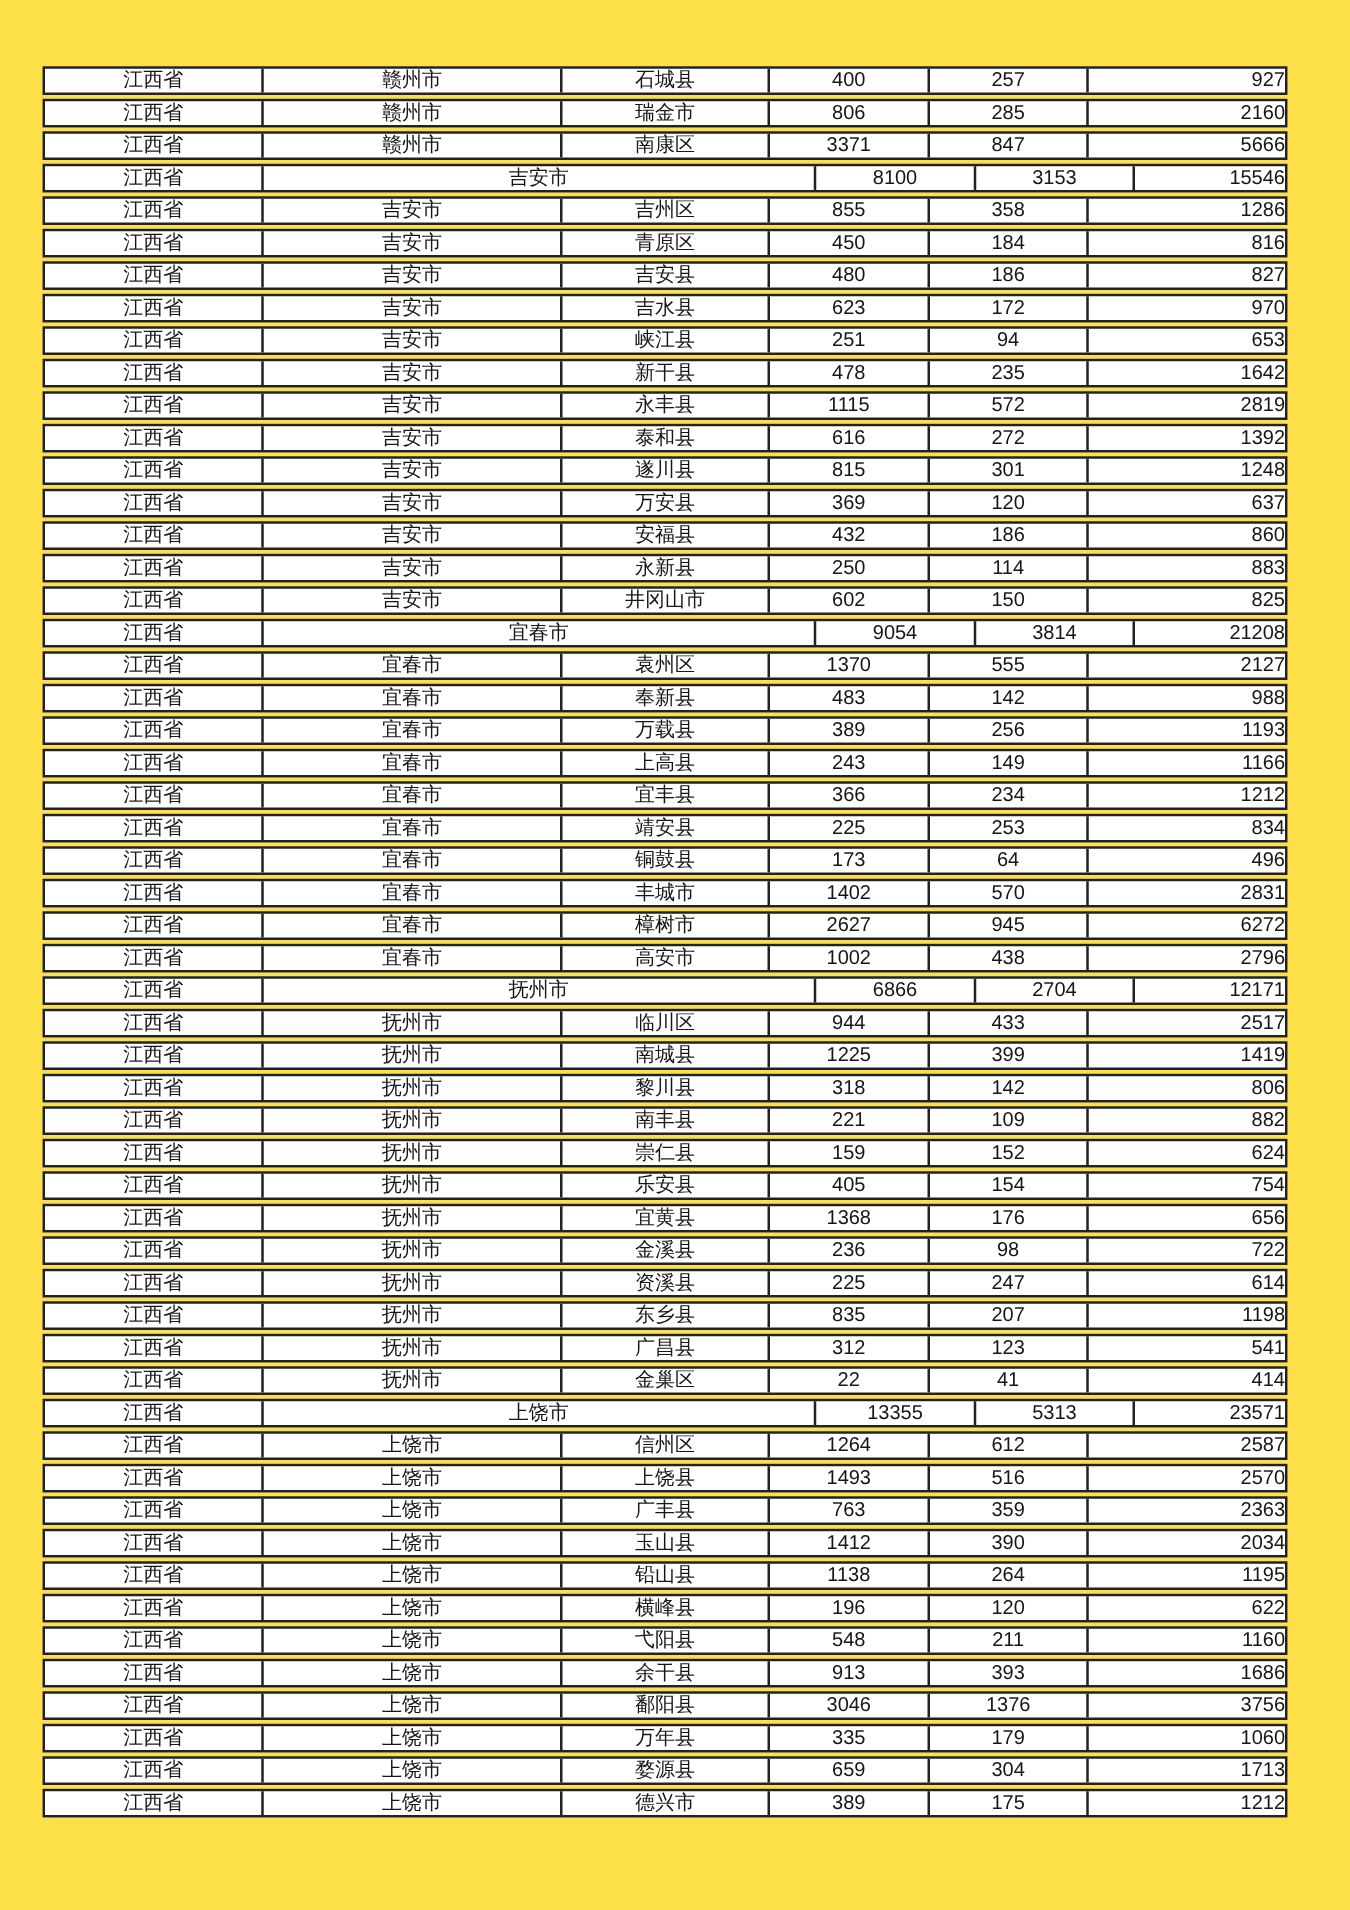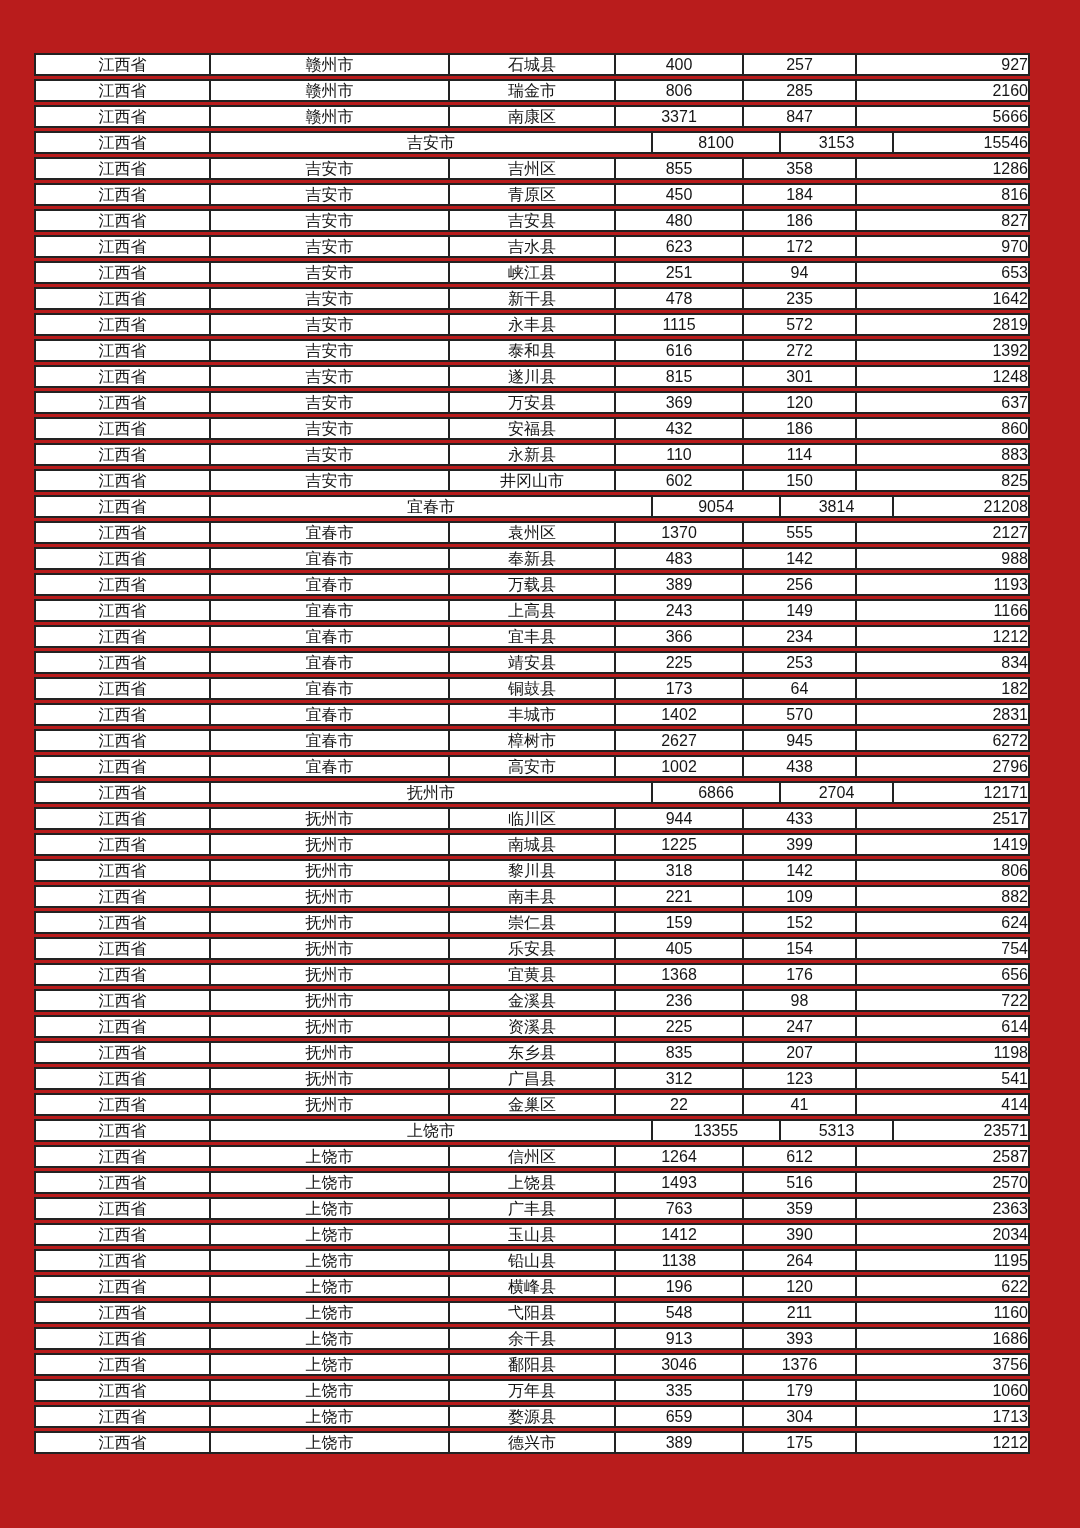--- a/index.html
+++ b/index.html
@@ -4,21 +4,21 @@
 <style>
   html, body {
     margin: 0;
     padding: 0;
     background: #ffffff;
   }
   .page {
     position: relative;
     width: 1080px;
     height: 1528px;
-    background: #b91c1c;
+    background: #fde047;
     font-family: "Liberation Sans", "DejaVu Sans", sans-serif;
     overflow: hidden;
   }
   .data-table {
     position: absolute;
     left: 34px;
     top: 53px;
     width: 996px;
   }
   .row {
@@ -38,21 +38,21 @@
     border-right: 2px solid #222222;
     overflow: hidden;
     white-space: nowrap;
   }
   .cell:last-child { border-right: none; }
   .c1  { width: 175px; }
   .c2  { width: 239px; }
   .c3  { width: 166px; }
   .c23 { width: 442px; }
   .c4  { width: 128px; }
-  .c5  { width: 113px; }
+  .c5  { width: 127px; }
   .c6  { flex: 1; text-align: right; }
 </style>
 </head>
 <body>
 
 <div class="page">
   <div class="data-table">
       <div class="row">
         <div class="cell c1">江西省</div>
         <div class="cell c2">赣州市</div>
@@ -169,21 +169,21 @@
         <div class="cell c2">吉安市</div>
         <div class="cell c3">安福县</div>
         <div class="cell c4">432</div>
         <div class="cell c5">186</div>
         <div class="cell c6">860</div>
       </div>
       <div class="row">
         <div class="cell c1">江西省</div>
         <div class="cell c2">吉安市</div>
         <div class="cell c3">永新县</div>
-        <div class="cell c4">110</div>
+        <div class="cell c4">250</div>
         <div class="cell c5">114</div>
         <div class="cell c6">883</div>
       </div>
       <div class="row">
         <div class="cell c1">江西省</div>
         <div class="cell c2">吉安市</div>
         <div class="cell c3">井冈山市</div>
         <div class="cell c4">602</div>
         <div class="cell c5">150</div>
         <div class="cell c6">825</div>
@@ -242,21 +242,21 @@
         <div class="cell c4">225</div>
         <div class="cell c5">253</div>
         <div class="cell c6">834</div>
       </div>
       <div class="row">
         <div class="cell c1">江西省</div>
         <div class="cell c2">宜春市</div>
         <div class="cell c3">铜鼓县</div>
         <div class="cell c4">173</div>
         <div class="cell c5">64</div>
-        <div class="cell c6">182</div>
+        <div class="cell c6">496</div>
       </div>
       <div class="row">
         <div class="cell c1">江西省</div>
         <div class="cell c2">宜春市</div>
         <div class="cell c3">丰城市</div>
         <div class="cell c4">1402</div>
         <div class="cell c5">570</div>
         <div class="cell c6">2831</div>
       </div>
       <div class="row">

